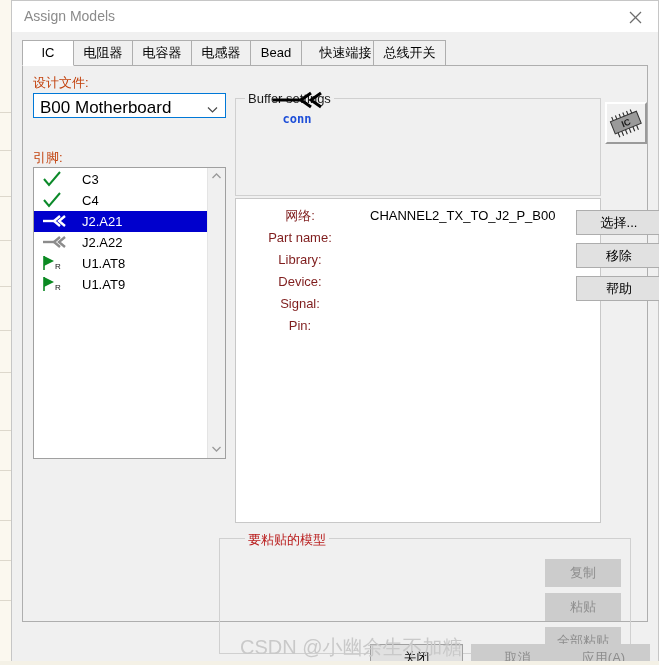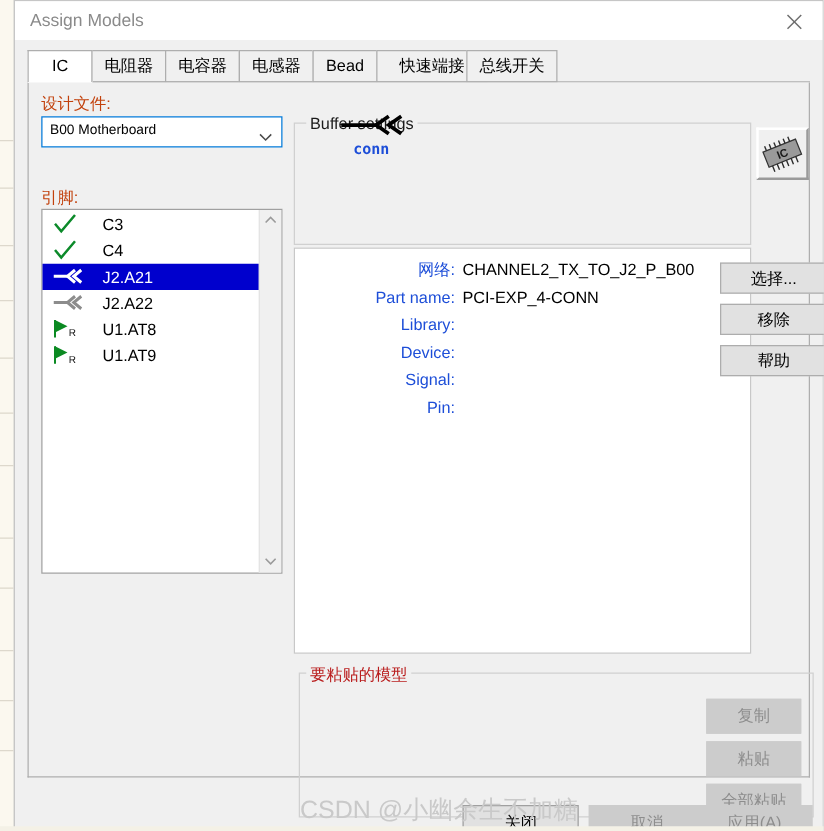--- a/index.html
+++ b/index.html
@@ -129,21 +129,21 @@
     left: 10px; top: 27px;
     width: 193px; height: 25px;
     background: #ffffff;
     border: 1px solid #0078d7;
     box-sizing: border-box;
     cursor: default;
   }
   #design-file-combo .val {
     position: absolute;
     left: 6px; top: 4px;
-    font-size: 11px;
+    font-size: 17px;
     color: #000;
     white-space: nowrap;
   }
   #design-file-combo .chev {
     position: absolute;
     right: 7px; top: 8px;
   }
   #pins-label { left: 10px; top: 83px; }
 
   #pin-list {
@@ -249,23 +249,23 @@
   .info-row {
     position: absolute;
     left: 0; width: 366px;
     height: 22px;
     line-height: 22px;
     white-space: nowrap;
   }
   .info-key {
     position: absolute;
     left: 0; width: 128px;
-    text-align: right;
-    font-size: 13px;
-    color: #1d4ed8;
+    text-align: center;
+    font-size: 13px;
+    color: #7f1d1d;
   }
   .info-val {
     position: absolute;
     left: 134px;
     font-size: 13px;
     color: #000;
   }
 
   .sidebtn {
     position: absolute;
@@ -277,21 +277,21 @@
     font-size: 13px;
     line-height: 23px;
     text-align: center;
     color: #000;
     white-space: nowrap;
     cursor: default;
   }
 
   #paste-group {
     position: absolute;
-    left: 216px; top: 472px;
+    left: 196px; top: 472px;
     width: 412px; height: 116px;
     border: 1px solid #d0d0d0;
     box-sizing: border-box;
   }
   #paste-group-title {
     position: absolute;
     left: 222px; top: 465px;
     background: #f0f0f0;
     padding: 0 3px;
     font-size: 13px;
@@ -506,21 +506,20 @@
       </div>
 
       <div id="info-panel">
         <div id="info-rows">
             <div class="info-row" style="top: 6px;">
               <span class="info-key">网络:</span>
               <span class="info-val">CHANNEL2_TX_TO_J2_P_B00</span>
             </div>
             <div class="info-row" style="top: 28px;">
               <span class="info-key">Part name:</span>
-              <span class="info-val">PCI-EXP_4-CONN</span>
             </div>
             <div class="info-row" style="top: 50px;">
               <span class="info-key">Library:</span>
               <span class="info-val"></span>
             </div>
             <div class="info-row" style="top: 72px;">
               <span class="info-key">Device:</span>
               <span class="info-val"></span>
             </div>
             <div class="info-row" style="top: 94px; padding-left: 40px;">

